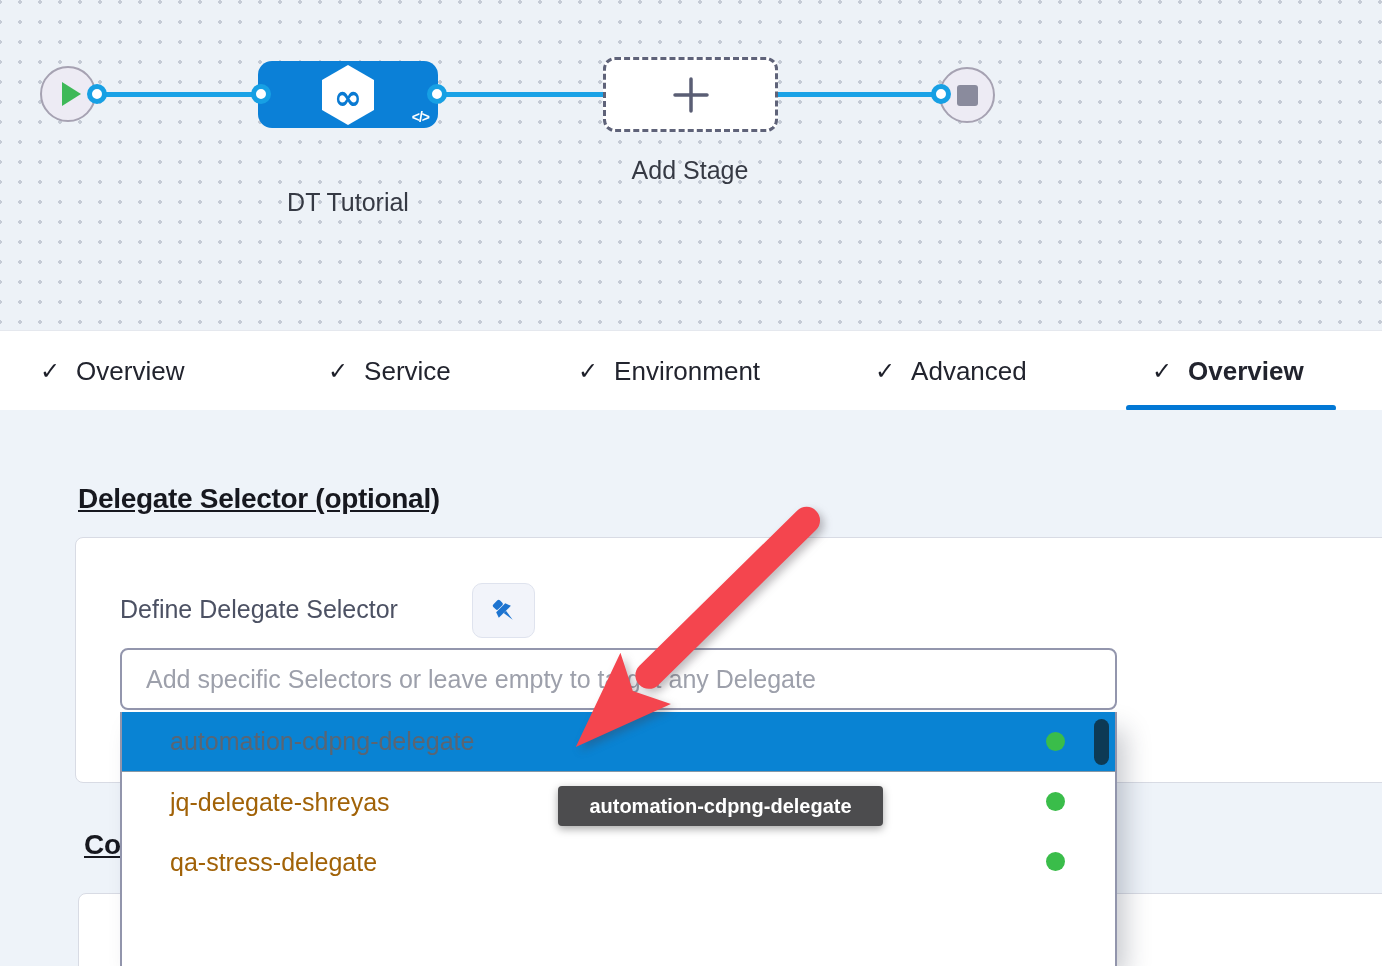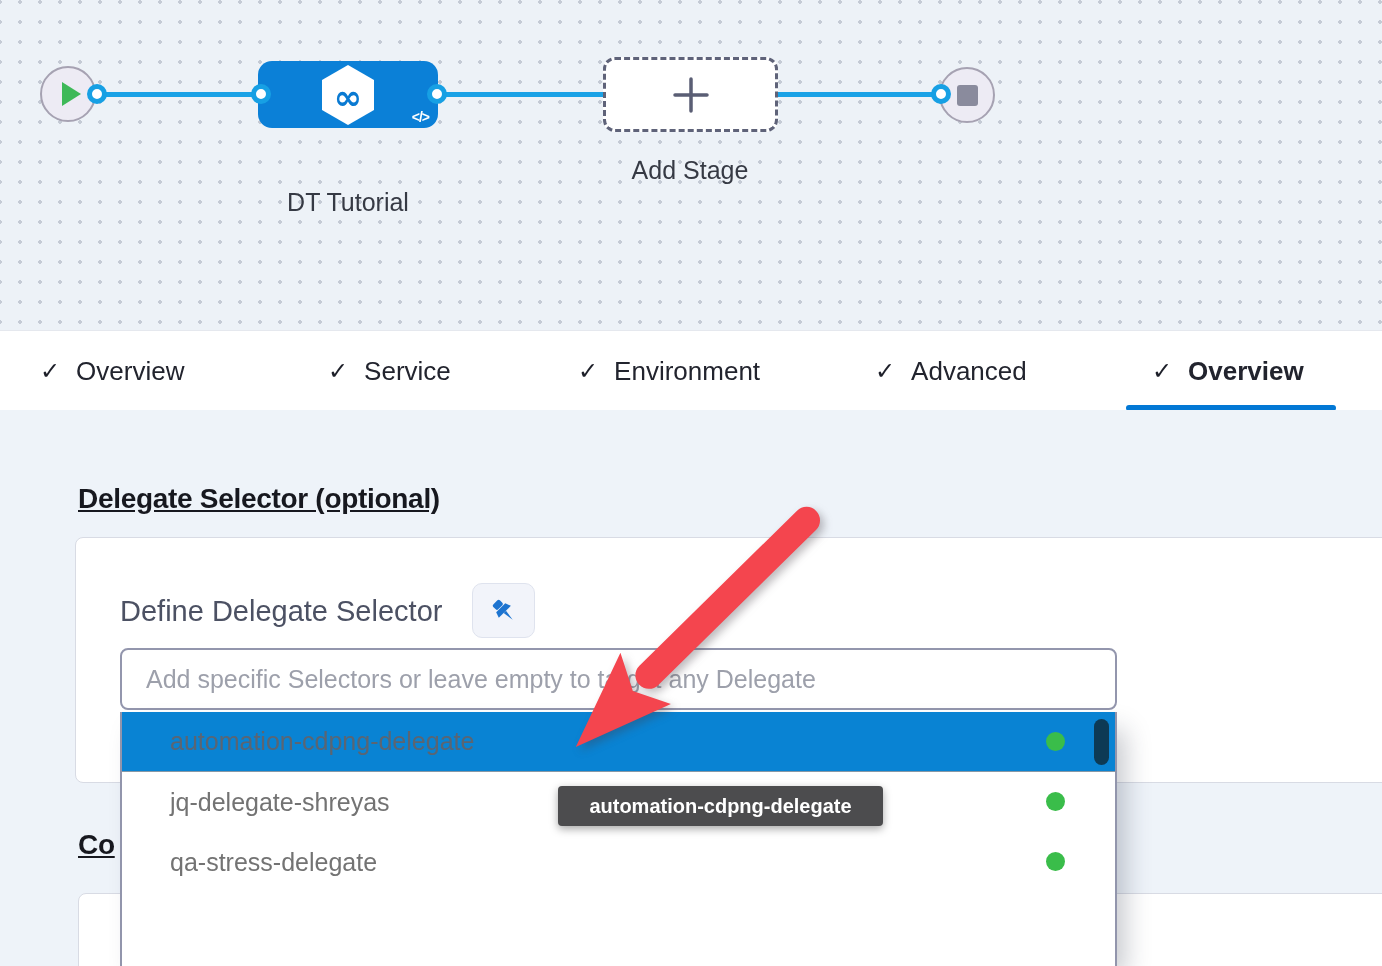--- a/index.html
+++ b/index.html
@@ -79,27 +79,27 @@
     content:""; position:absolute; left:-26px; right:-32px; bottom:0;
     height:6px; background:#0278d5; border-radius:4px;
   }
 
   
   .content-bg { left:0; top:410px; width:1382px; height:556px; background:#eef3f9; }
   .section-heading {
     font-size:28px; font-weight:700; color:#17181f; letter-spacing:-0.3px;text-decoration:underline;
   }
   .h-delegate { left:78px; top:483px; }
-  .h-next     { left:78px; top:829px; z-index:2; }
+  .h-next     { left:84px; top:829px; z-index:2; }
   .card {
     background:#ffffff; border:1px solid #d8dbe4; border-radius:8px;
   }
   .card1 { left:75px; top:537px; width:1315px; height:246px; }
   .card2 { left:78px; top:893px; width:1312px; height:95px; z-index:1; }
-  .define-label { left:120px; top:595px; font-size:29px; color:#4c5163; }
+  .define-label { left:120px; top:595px; font-size:25px; color:#4c5163; }
   .pin-btn {
     left:472px; top:583px; width:63px; height:55px;
     background:#f2f4fa; border:1px solid #dfe3ee; border-radius:10px;
     display:flex; align-items:center; justify-content:center; cursor:pointer;
   }
   .selector-input {
     left:120px; top:648px; width:997px; height:62px;
     border:2px solid #9396ad; border-radius:8px;
     font-family:inherit; font-size:25px; color:#3c3f4c;
     padding:0 24px; background:#ffffff; outline:none; z-index:5;
@@ -109,21 +109,21 @@
   
   .dropdown {
     left:120px; top:712px; width:997px; height:254px;
     background:#ffffff; z-index:10;
     border-left:2px solid #9295ac; border-right:2px solid #9295ac;
     box-shadow:12px 14px 24px -4px rgba(30,40,60,0.25);
   }
   .opt {
     position:relative; height:60px;
     display:flex; align-items:center; padding-left:48px;
-    font-size:25px; color:#737373; cursor:pointer;
+    font-size:25px; color:#a16207; cursor:pointer;
   }
   .opt.selected {
     background:#0983d3; color:#5b6572;
     border-bottom:1px solid #8798a6;
   }
   .status-dot {
     position:absolute; right:50px; top:50%; margin-top:-10px;
     width:19px; height:19px; border-radius:50%; background:#3abd4a;
   }
   .scroll-thumb {

